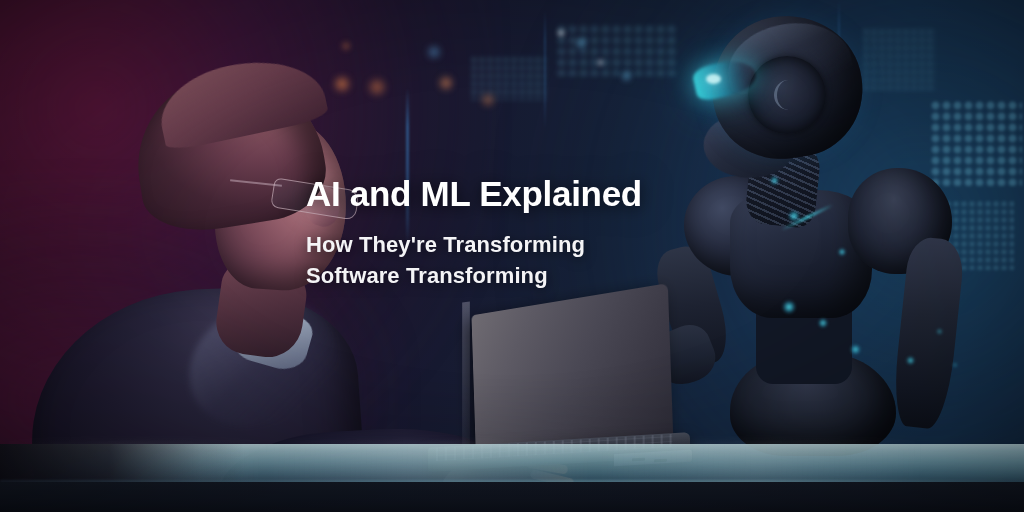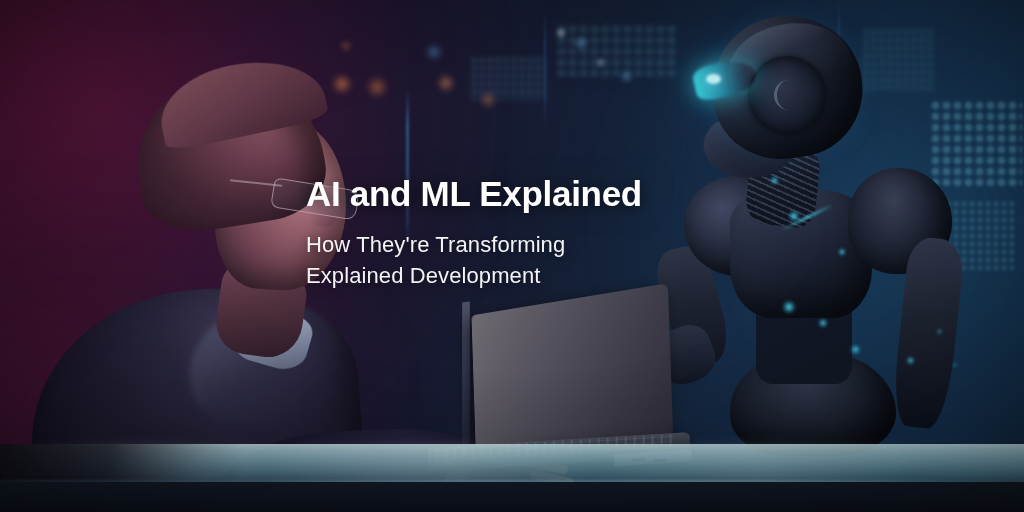--- a/index.html
+++ b/index.html
@@ -440,21 +440,21 @@
     font-weight:bold;
     color:#ffffff;
     letter-spacing:-0.3px;
     line-height:43px;
     text-shadow:0 2px 14px rgba(0,0,0,0.55), 0 0 34px rgba(0,0,0,0.35);
     white-space:nowrap;
   }
   #subhead{
     margin-top:14px;
     font-size:22px;
-    font-weight:normal;
+    font-weight:bold;
     color:#f4f4f6;
     line-height:31px;
     letter-spacing:0.1px;
     text-shadow:0 2px 12px rgba(0,0,0,0.55);
   }
   #subhead span{ display:block; white-space:nowrap; }
 </style>
 </head>
 <body>
 
@@ -551,17 +551,17 @@
   <div class="desk-left-dark"></div>
   <div class="desk-edge-line"></div>
   <div class="desk-front"></div>
 
   <div class="bg-vignette"></div>
 
   <div id="textblock">
     <div id="headline">AI and ML Explained</div>
     <div id="subhead">
       <span>How They're Transforming</span>
-      <span>Explained Development</span>
+      <span>Software Transforming</span>
     </div>
   </div>
 
 </div>
 
 </body></html>

